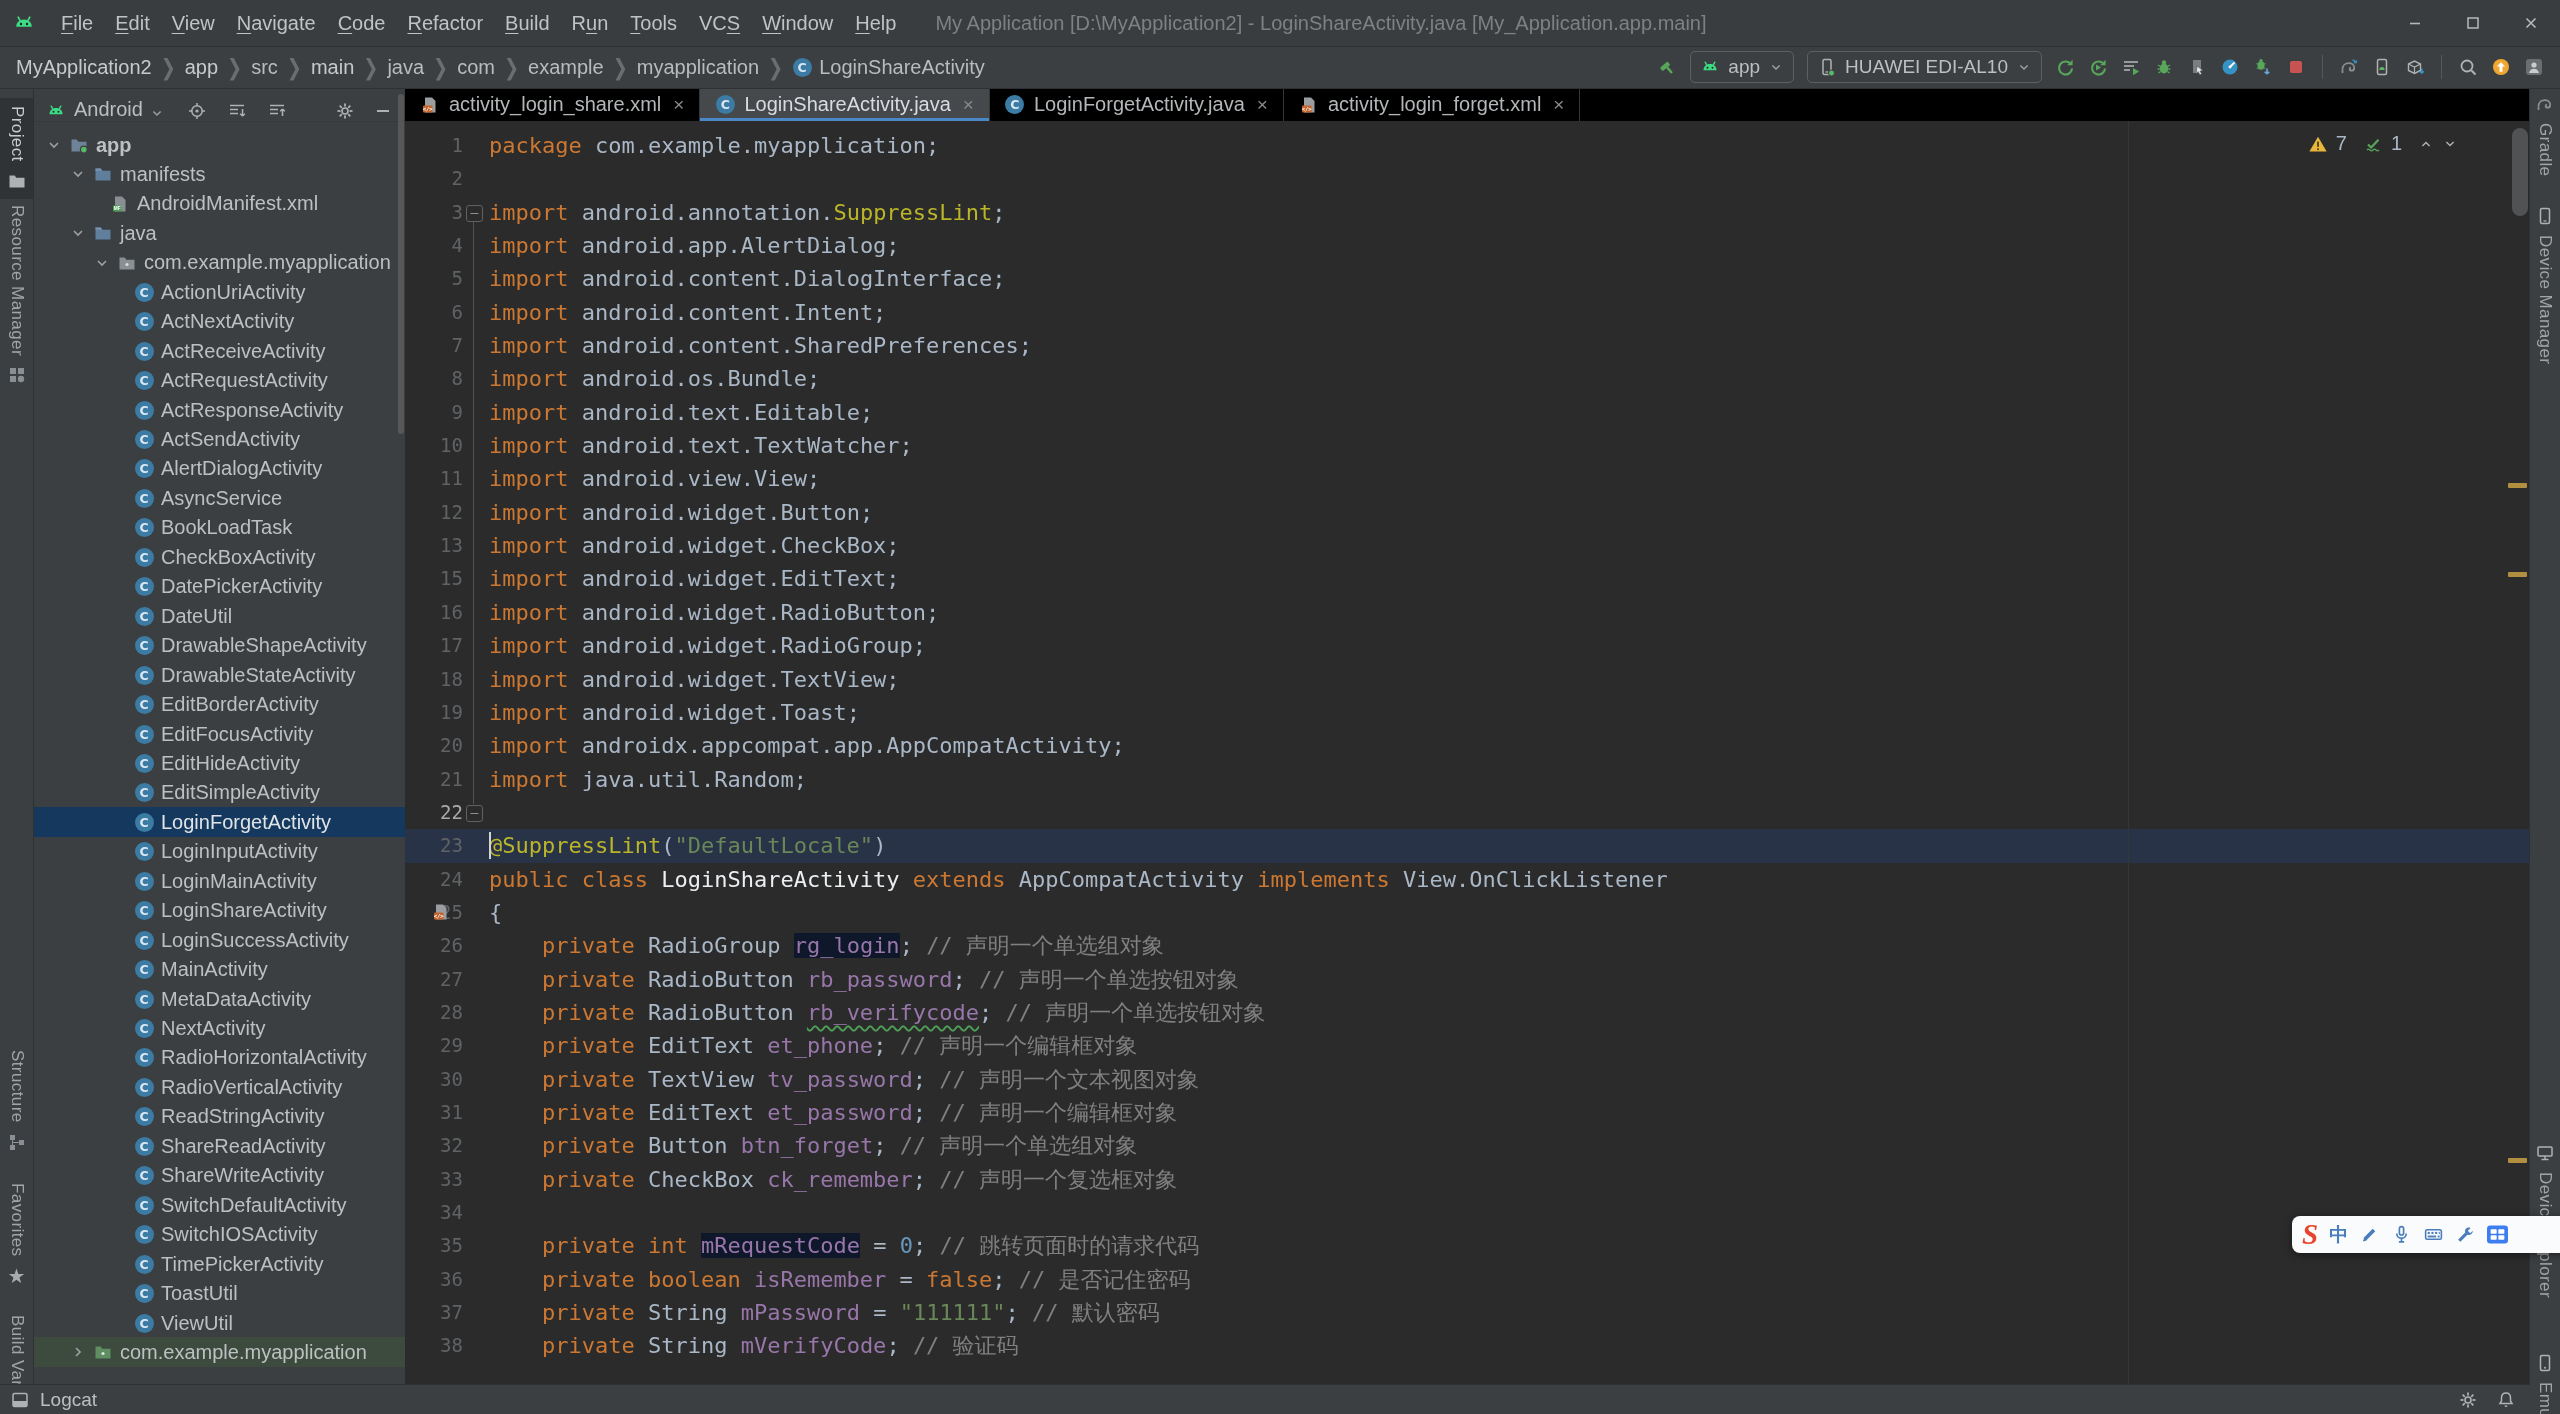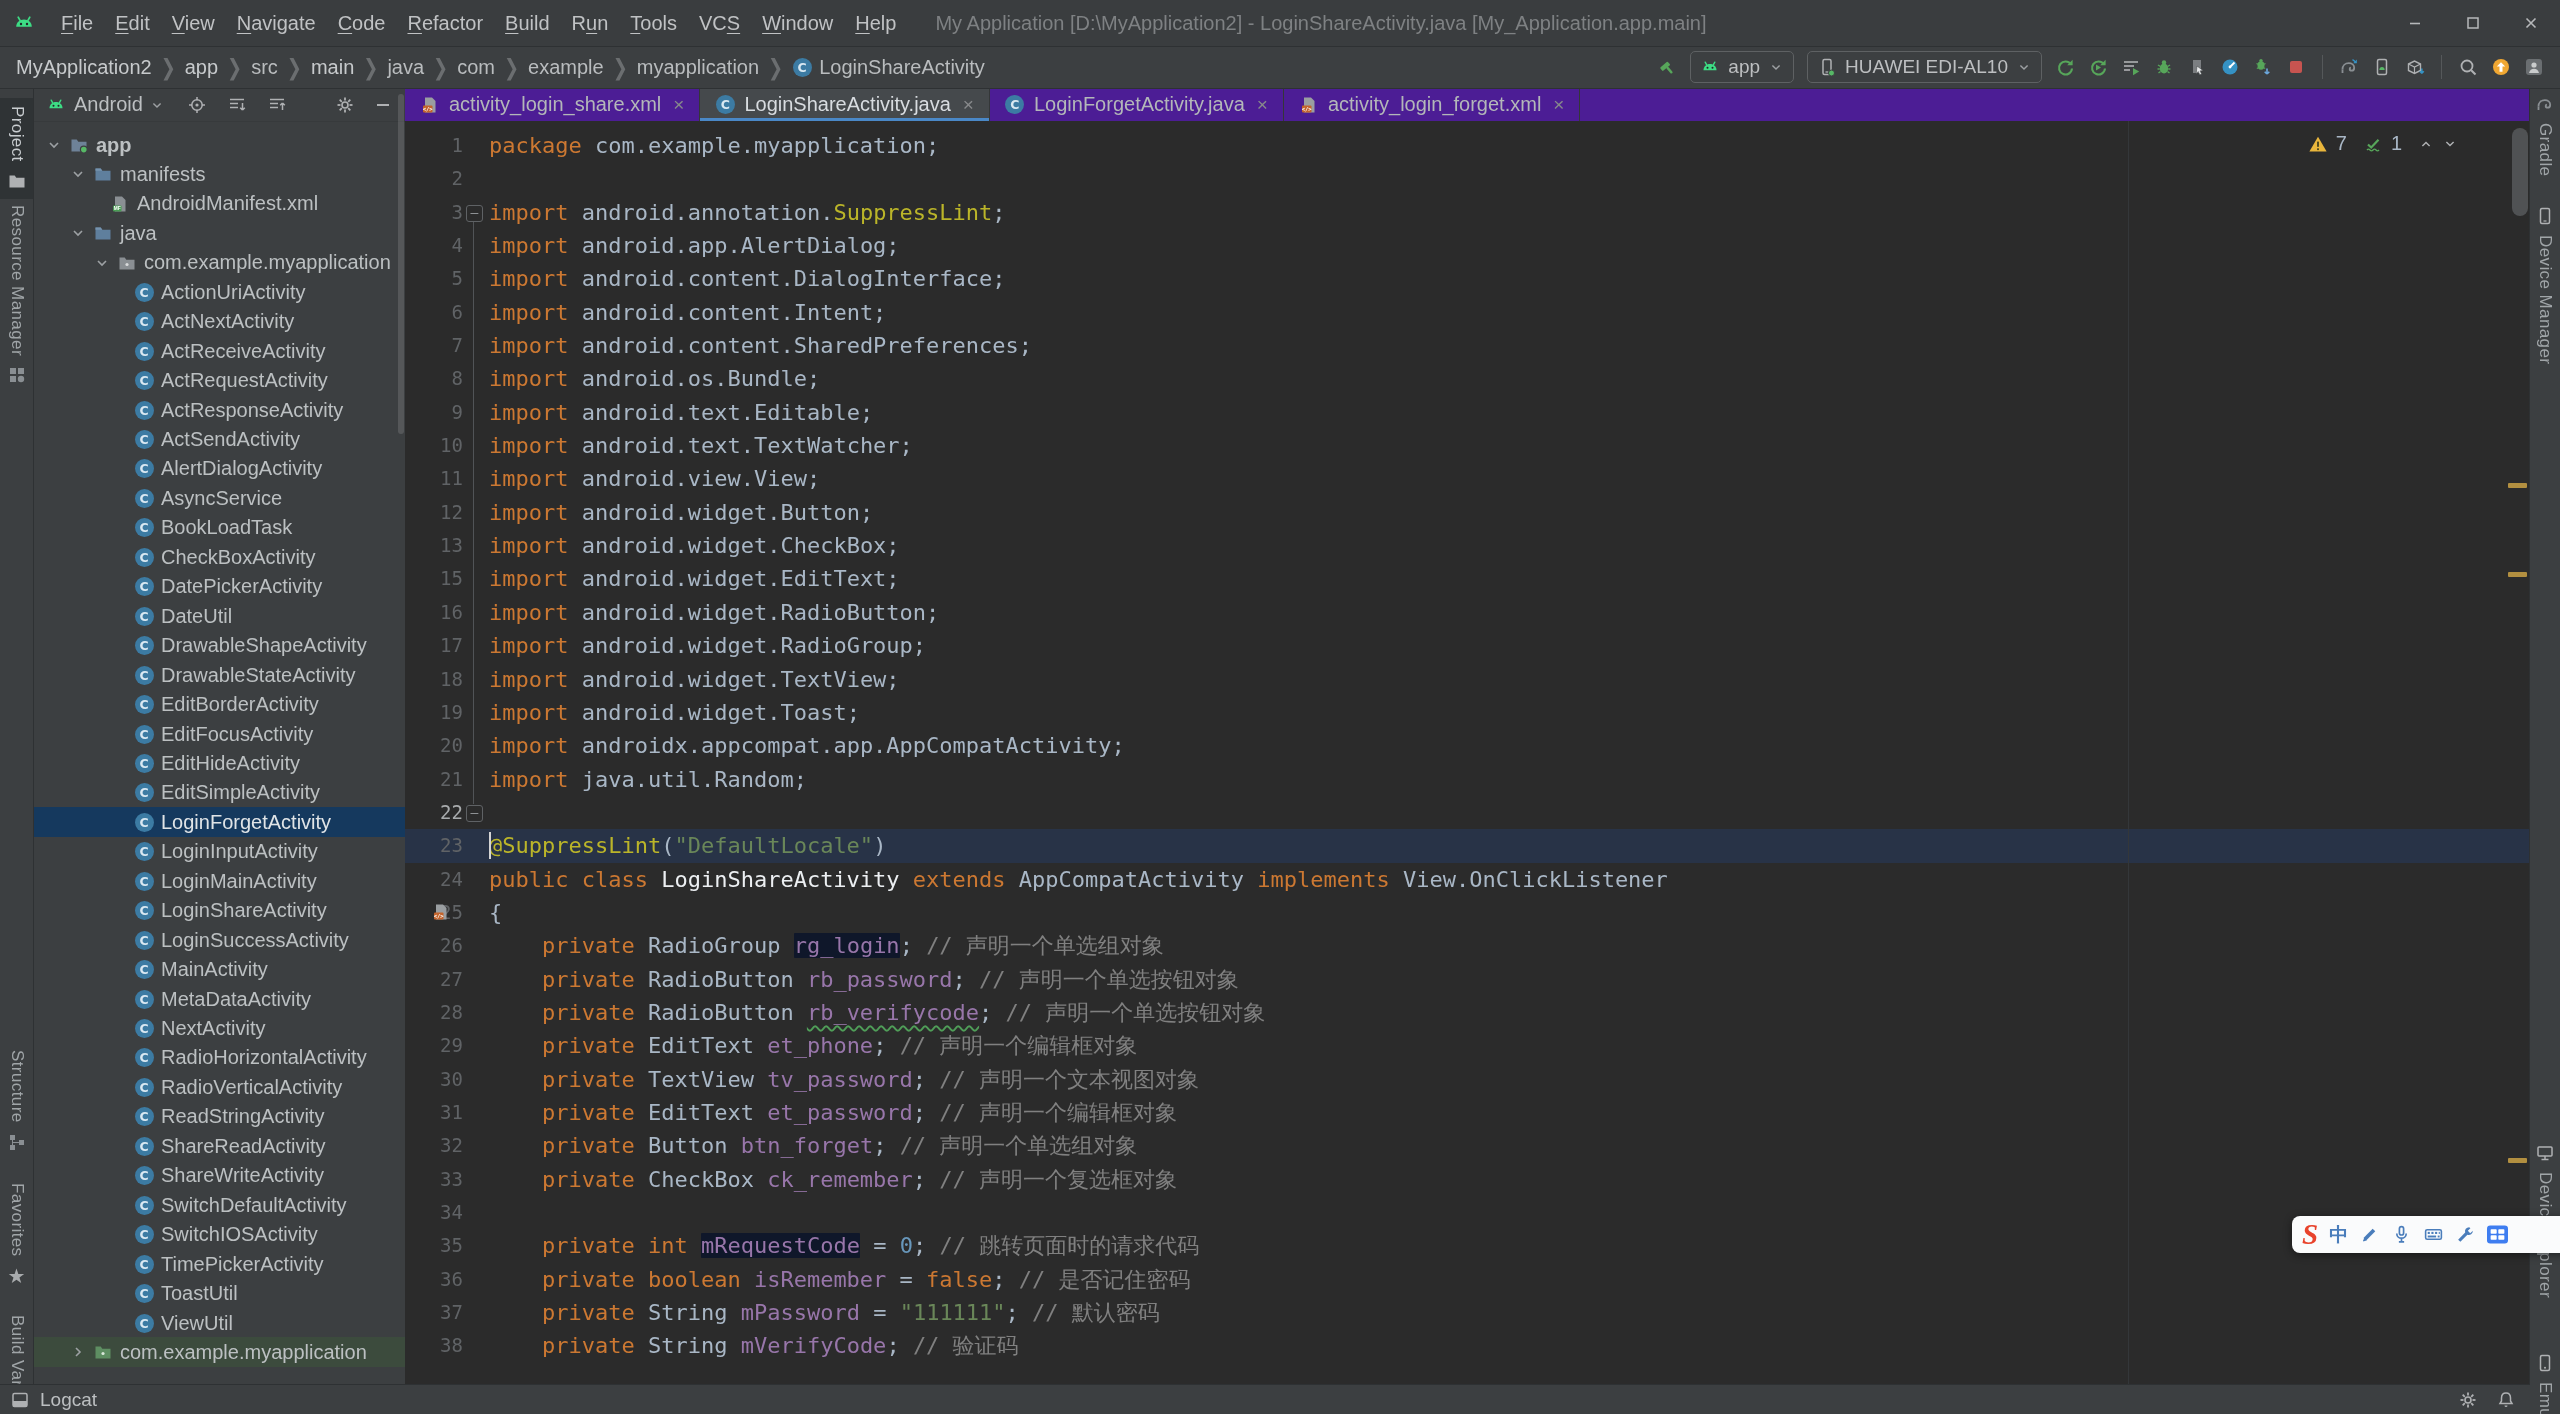--- a/index.html
+++ b/index.html
@@ -40,40 +40,40 @@
   
   #left-strip{position:absolute;left:0;top:88px;width:33px;bottom:29px;background:#3c3f41;
     border-right:1px solid #2e3133;z-index:3}
   .strip-item{position:absolute;left:0;width:33px;display:flex;flex-direction:column;align-items:center;gap:9px}
   .strip-item.active{background:#2f3335;padding:8px 0}
   .vtext{writing-mode:vertical-rl;font-size:17px;color:#a0a5a8;letter-spacing:.4px;white-space:nowrap}
   .strip-item.active .vtext{color:#c9cdd0}
 
   
   #project-panel{position:absolute;left:34px;top:88px;width:371px;bottom:29px;background:#3c3f41;z-index:2;overflow:hidden}
-  #project-header{height:33px;display:flex;align-items:center;padding-left:12px;border-bottom:1px solid #373a3c}
+  #project-header{height:33px;display:flex;align-items:flex-end;padding-left:12px;border-bottom:1px solid #373a3c}
   #project-header .label{font-size:20px;color:#bcbfc1;margin:0 6px 0 8px}
   #ph-icons{display:flex;align-items:center;gap:20px;margin-left:22px}
   #ph-right{display:flex;align-items:center;gap:18px;margin-left:auto;padding-right:12px}
   #tree{position:absolute;left:0;top:33px;right:0;bottom:0;overflow:hidden}
   .tree-row{position:absolute;left:0;right:0;height:30px;display:flex;align-items:center;
     font-size:20px;color:#bcc0c2;white-space:nowrap;cursor:default}
   .tree-row .chev{width:16px;height:16px;flex:none}
   .tree-row .ic{margin-right:7px}
   .tree-row.sel{background:#15395e;color:#e0e4e7}
   .tree-row.test{background:#3c4b3d}
   .class-badge{display:inline-flex;width:19px;height:19px;border-radius:50%;background:#3C7BA3;
     color:#d9e8f2;font-size:12.5px;font-weight:bold;align-items:center;justify-content:center;
     font-family:"DejaVu Sans",sans-serif;flex:none}
   #tree-scrollbar{position:absolute;right:1px;top:6px;width:6px;height:340px;border-radius:3px;
     background:rgba(255,255,255,.13)}
 
   
   #editor{position:absolute;left:405px;top:88px;right:30px;bottom:29px;z-index:1}
-  #tabbar{height:33px;background:#4c1d95;display:flex;border-bottom:1px solid #737373}
+  #tabbar{height:33px;background:#000000;display:flex;border-bottom:1px solid #737373}
   .tab{display:flex;align-items:center;gap:9px;padding:0 15px;font-size:20px;color:#b3b7b9;
     border-right:1px solid #343738;position:relative;white-space:nowrap}
   .tab.sel{background:#45494c;color:#d8dce0}
   .tab.sel::after{content:"";position:absolute;left:0;right:0;bottom:-1px;height:4px;background:#4A88C7}
   .tab-close{color:#87898b;font-size:19px;margin-left:3px;line-height:1}
   #code-wrap{position:absolute;left:0;top:33px;right:0;bottom:0;background:#2b2b2b;overflow:hidden;
     font-family:"DejaVu Sans Mono","Liberation Mono",monospace}
   #caret-row{position:absolute;left:0;right:0;height:33.4px;background:#283347}
   #margin-guide{position:absolute;top:0;bottom:0;width:1px;background:#34373a;left:1723px}
   #code-lines{position:absolute;left:0;top:8px;right:0}

